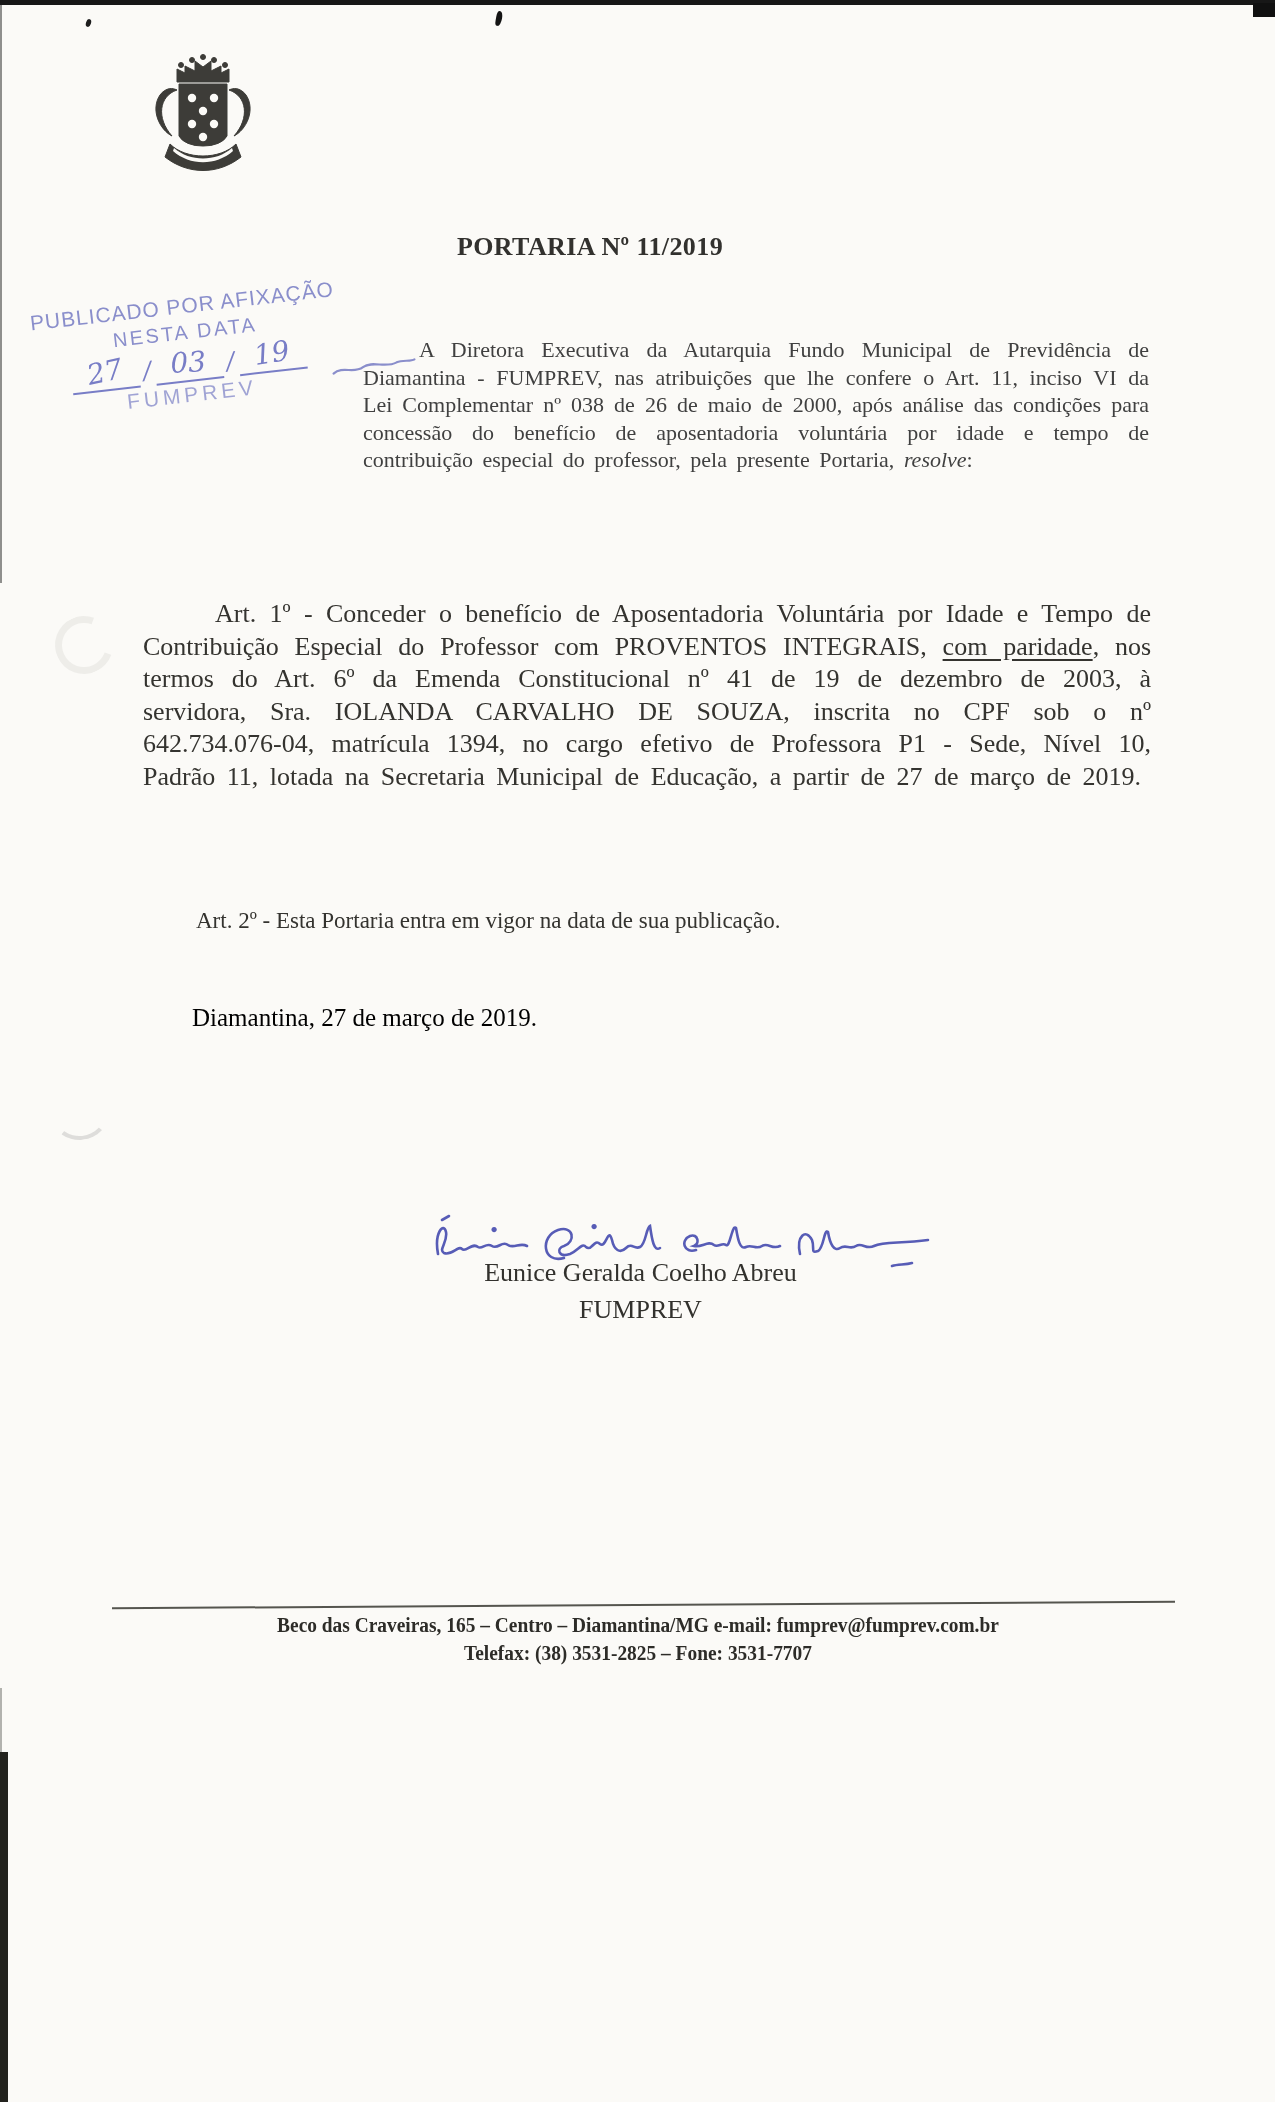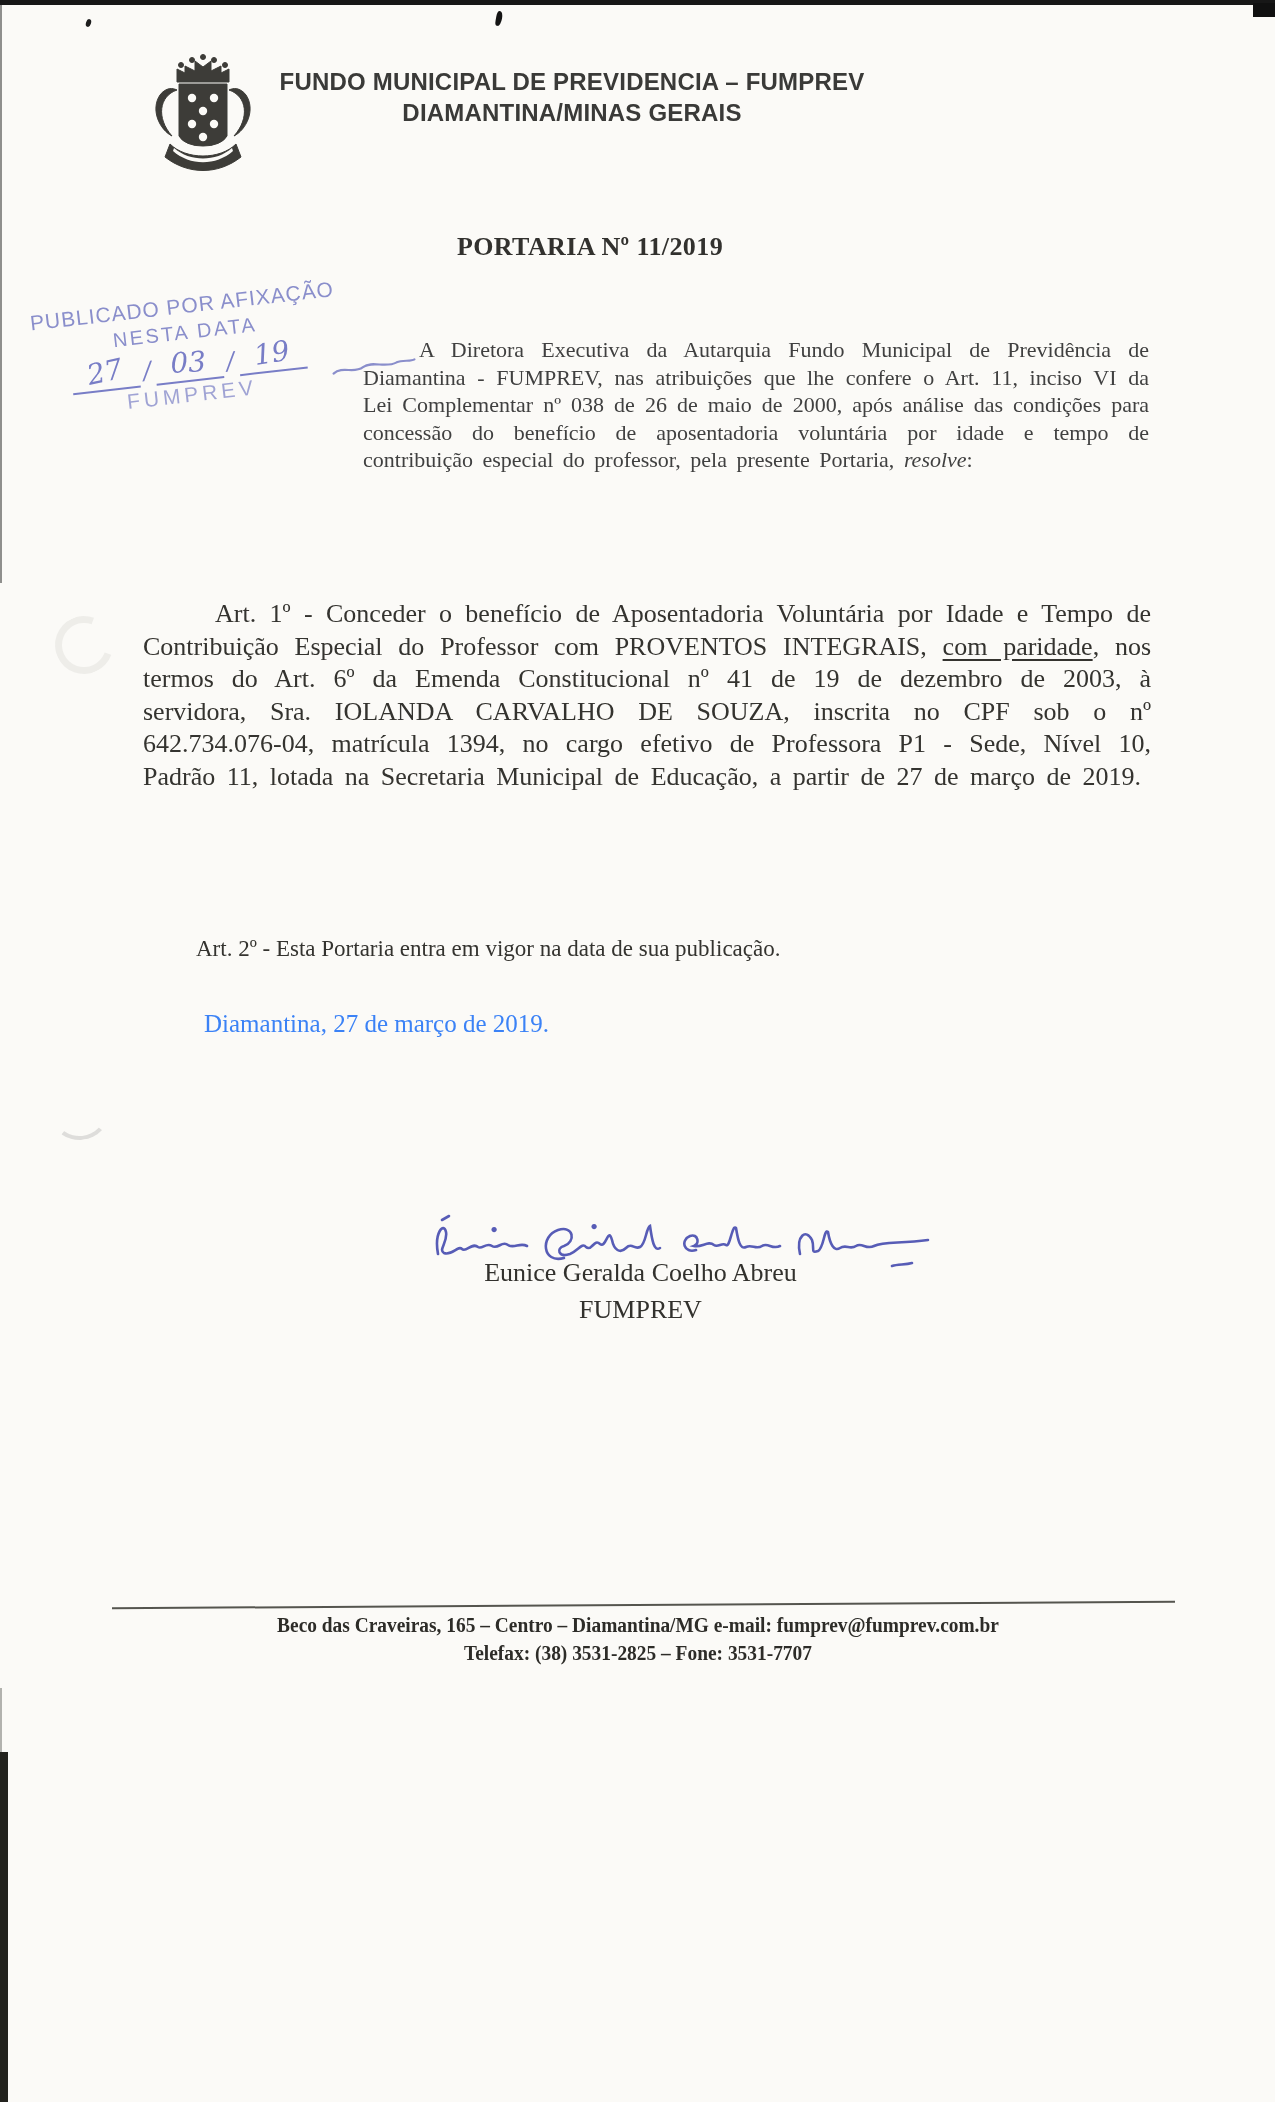--- a/index.html
+++ b/index.html
@@ -60,22 +60,22 @@
     left:363px;top:336px;width:786px;font-size:22px;line-height:27.6px;
     text-align:justify;text-indent:56px;word-spacing:4px;color:#404040;
   }
   .italic{font-style:italic;}
   .art1{
     left:143px;top:598px;width:1008px;font-size:26px;line-height:32.6px;
     text-align:justify;text-indent:72px;word-spacing:5px;color:#34332f;
   }
   .bold{font-weight:normal;}
   .uline{text-decoration:underline;text-underline-offset:4px;}
-  .art2{left:196px;top:908px;font-size:23px;color:#34332f;margin-top:28px;}
-  .dateline{left:204px;top:1004px;font-size:25px;color:#3b82f6;margin-top:6px;}
+  .art2{left:196px;top:908px;font-size:23px;color:#34332f;}
+  .dateline{left:192px;top:1004px;font-size:25px;color:#000000;}
 
   
   .sig-svg{left:428px;top:1198px;}
   .sig-block{left:413px;top:1254px;width:455px;text-align:center;font-size:26px;line-height:37px;color:#32312d;}
 
   
   .footer-rule{left:112px;top:1604px;width:1063px;height:0;border-top:2px solid #55554f;transform:rotate(-0.35deg);}
   .footer{
     left:98px;top:1611px;width:1080px;text-align:center;
     font-weight:bold;font-size:20px;line-height:28px;color:#2d2c28;
@@ -114,24 +114,20 @@
       <circle cx="48" cy="48" r="4.2"></circle>
         <circle cx="70" cy="48" r="4.2"></circle>
       <circle cx="59" cy="61" r="4.2"></circle>
         <circle cx="48" cy="74" r="4.2"></circle>
       <circle cx="70" cy="74" r="4.2"></circle>
         <circle cx="59" cy="87" r="4.2"></circle>
       <path d="M30,98 C46,112 72,112 88,98 L89,101 C72,116 46,116 29,101 Z"></path>
     </g>
   </svg>
 
-  <div class="abs org-block">
-    <div>FUNDO MUNICIPAL DE PREVIDENCIA – FUMPREV</div>
-    <div>DIAMANTINA/MINAS GERAIS</div>
-  </div>
 
   <div class="abs doc-title">PORTARIA Nº 11/2019</div>
 
   <div class="abs stamp" style="color:#7b80c6;">
     <div class="stamp-l1">PUBLICADO POR AFIXAÇÃO</div>
     <div class="stamp-l2">NESTA DATA</div>
     <div class="stamp-date" style="color:#666cc0;">
       <span class="stamp-cell"><span class="rot-a">27</span></span>
       <span class="stamp-slash">/</span>
       <span class="stamp-cell"><span class="rot-b">03</span></span>

